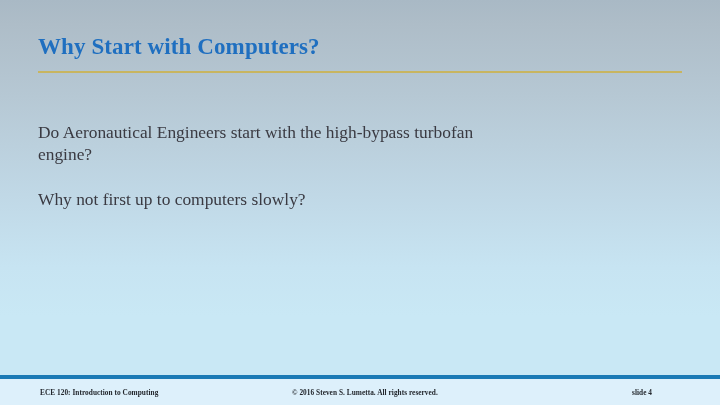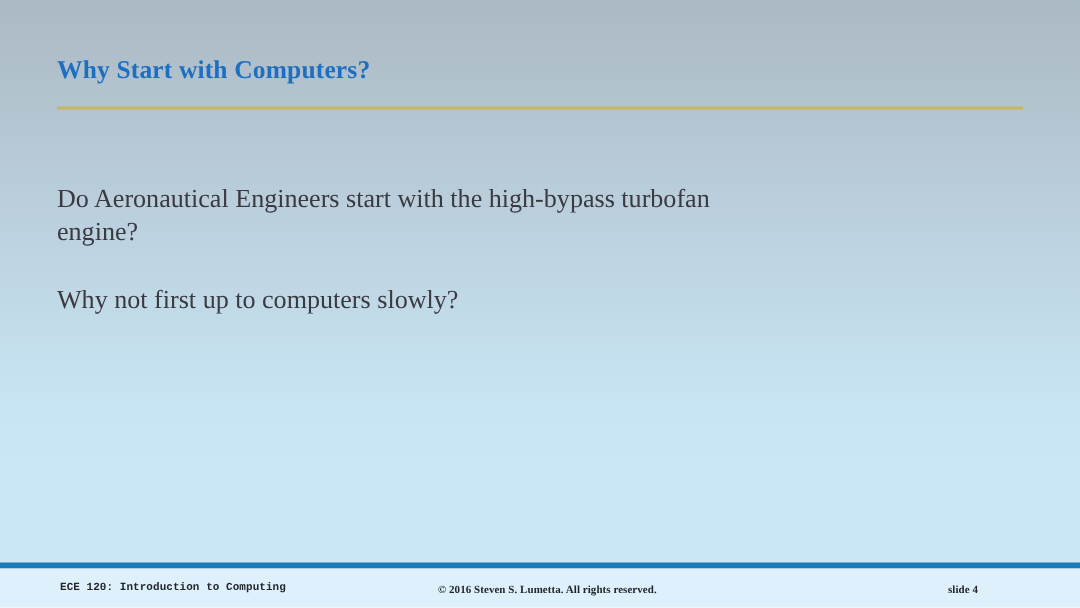--- a/index.html
+++ b/index.html
@@ -25,21 +25,21 @@
                 #c9e8f5 78%,
                 #c9e8f5 100%);
   }
 
   
   .title {
     position: absolute;
     left: 38px;
     top: 30px;
     width: 650px;
-    font-size: 17px;
+    font-size: 23px;
     line-height: 34px;
     font-weight: bold;
     color: #1f6fc0;
     letter-spacing: 0.1px;
     white-space: nowrap;
   }
 
   .title-rule {
     position: absolute;
     left: 38px;
@@ -93,21 +93,21 @@
 
   .footer-text {
     position: absolute;
     top: 388px;
     font-size: 7.3px;
     font-weight: bold;
     color: #22262c;
     letter-spacing: 0.05px;
     white-space: nowrap;
   }
-  .footer-course  { left: 40px; font-family: Liberation Mono, monospace; }
+  .footer-course  { left: 40px; }
   .footer-copy    { left: 267px; padding-left: 25px; }
   .footer-slide   { left: 632px; }
 </style>
 </head>
 <body>
 
 <div class="slide">
 
   <div class="title">Why Start with Computers?</div>
 

